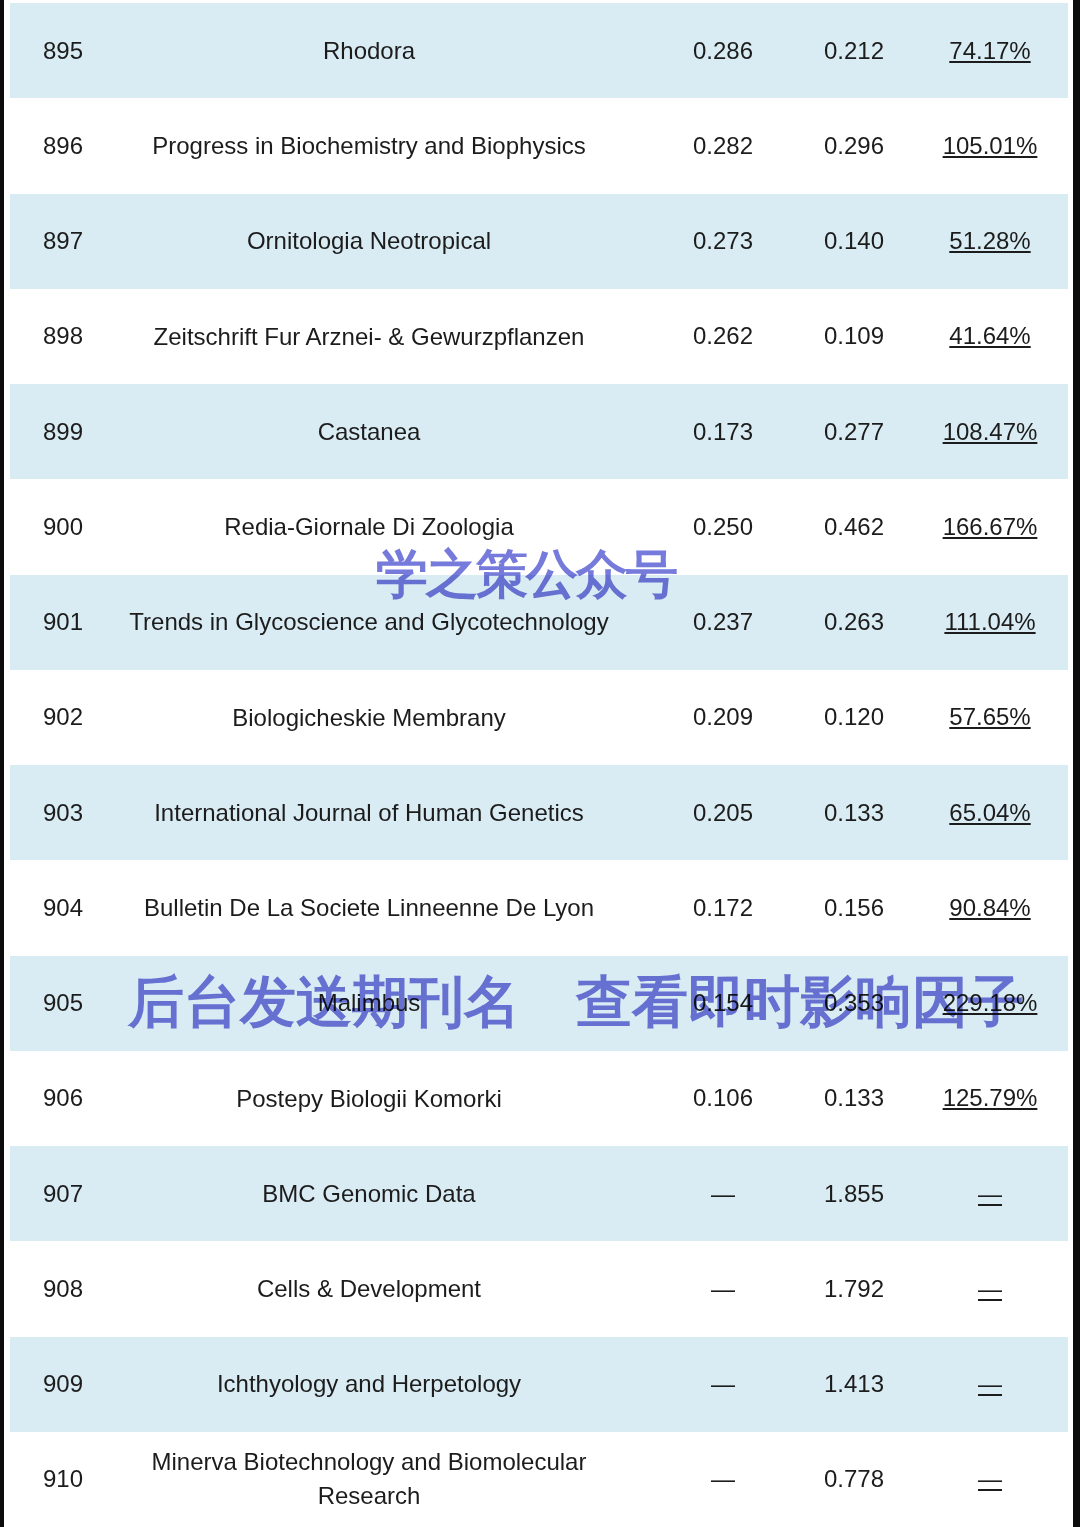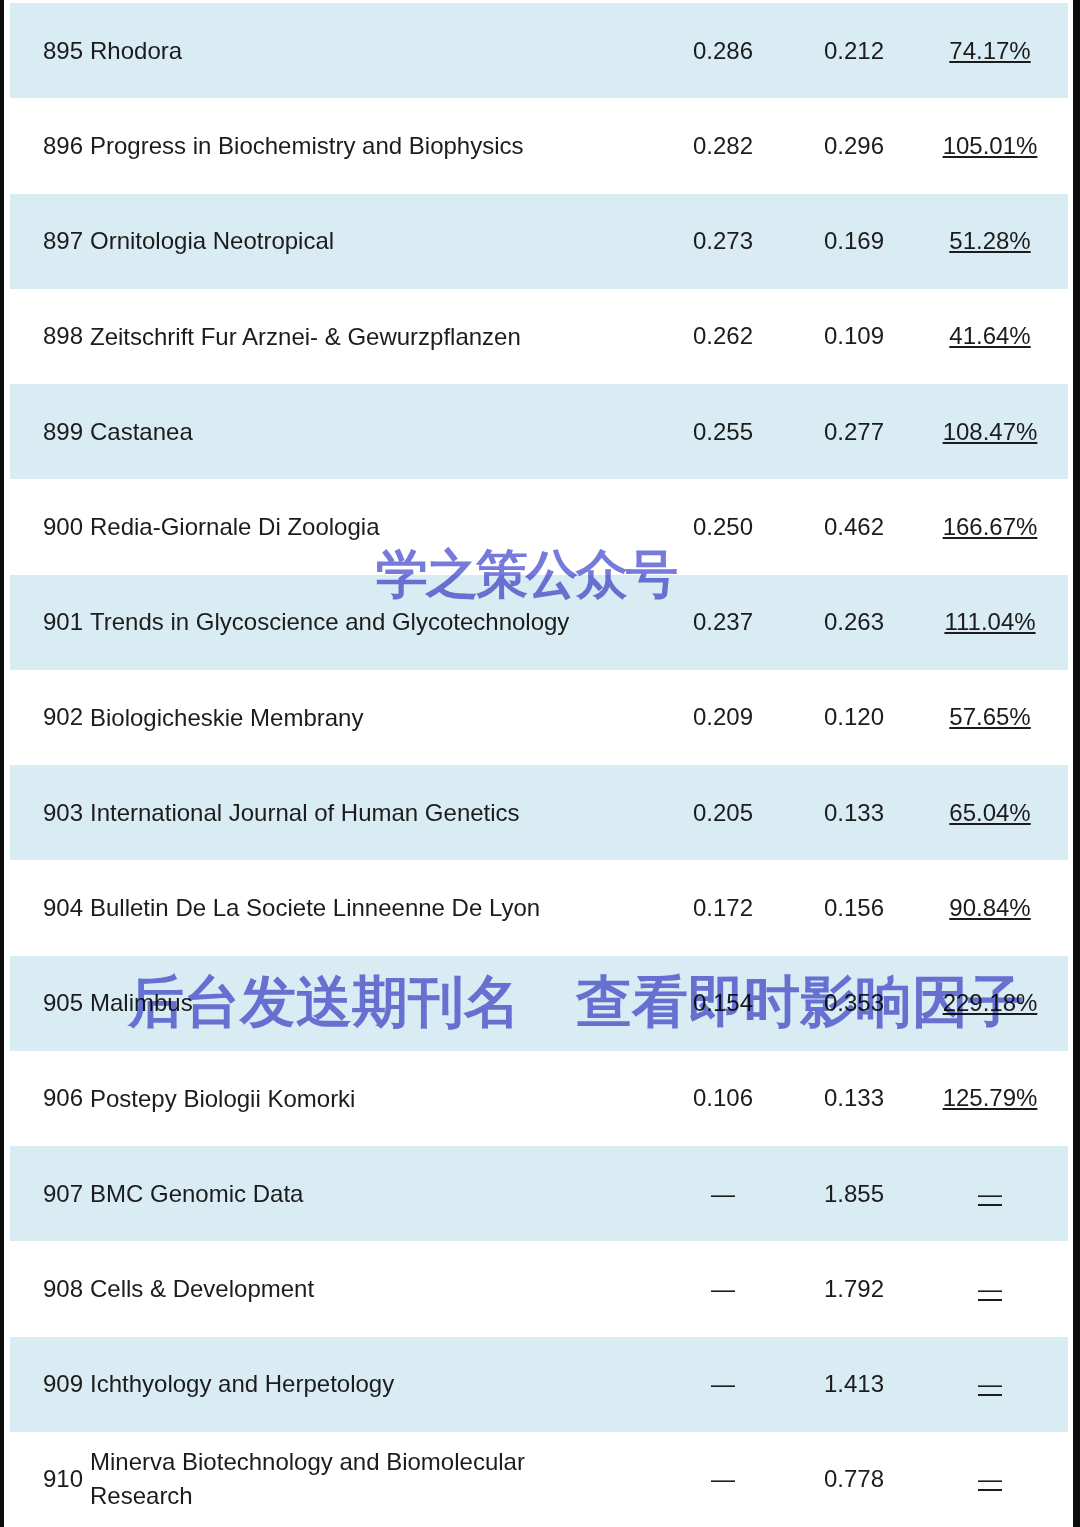--- a/index.html
+++ b/index.html
@@ -34,20 +34,21 @@
   .cell { flex: 0 0 auto; }
   .rank {
     flex: 0 0 47px;
     padding-left: 13px;
     text-align: left;
   }
   .name {
     flex: 1 1 auto;
     padding-right: 10px;
     line-height: 1.45;
+    text-align: center;
   }
   .name-inner { display: inline-block; max-width: 505px; vertical-align: middle; }
   .c2 { flex: 0 0 130px; text-align: center; }
   .c3 { flex: 0 0 132px; text-align: center; }
   .c4 { flex: 0 0 140px; text-align: center; margin-right: 8px; text-decoration: underline; }
 
   .wm {
     position: absolute;
     color: #6a6fd8;
     font-family: "DejaVu Serif", serif;
@@ -79,36 +80,36 @@
       <div class="cell name"><span class="name-inner">Progress in Biochemistry and Biophysics</span></div>
       <div class="cell c2">0.282</div>
       <div class="cell c3">0.296</div>
       <div class="cell c4">105.01%</div>
     </div>
 
     <div class="row alt">
       <div class="cell rank">897</div>
       <div class="cell name"><span class="name-inner">Ornitologia Neotropical</span></div>
       <div class="cell c2">0.273</div>
-      <div class="cell c3">0.169</div>
+      <div class="cell c3">0.140</div>
       <div class="cell c4">51.28%</div>
     </div>
 
     <div class="row">
       <div class="cell rank">898</div>
       <div class="cell name"><span class="name-inner">Zeitschrift Fur Arznei- &amp; Gewurzpflanzen</span></div>
       <div class="cell c2">0.262</div>
       <div class="cell c3">0.109</div>
       <div class="cell c4">41.64%</div>
     </div>
 
     <div class="row alt">
       <div class="cell rank">899</div>
       <div class="cell name"><span class="name-inner">Castanea</span></div>
-      <div class="cell c2">0.255</div>
+      <div class="cell c2">0.173</div>
       <div class="cell c3">0.277</div>
       <div class="cell c4">108.47%</div>
     </div>
 
     <div class="row">
       <div class="cell rank">900</div>
       <div class="cell name"><span class="name-inner">Redia-Giornale Di Zoologia</span></div>
       <div class="cell c2">0.250</div>
       <div class="cell c3">0.462</div>
       <div class="cell c4">166.67%</div>

